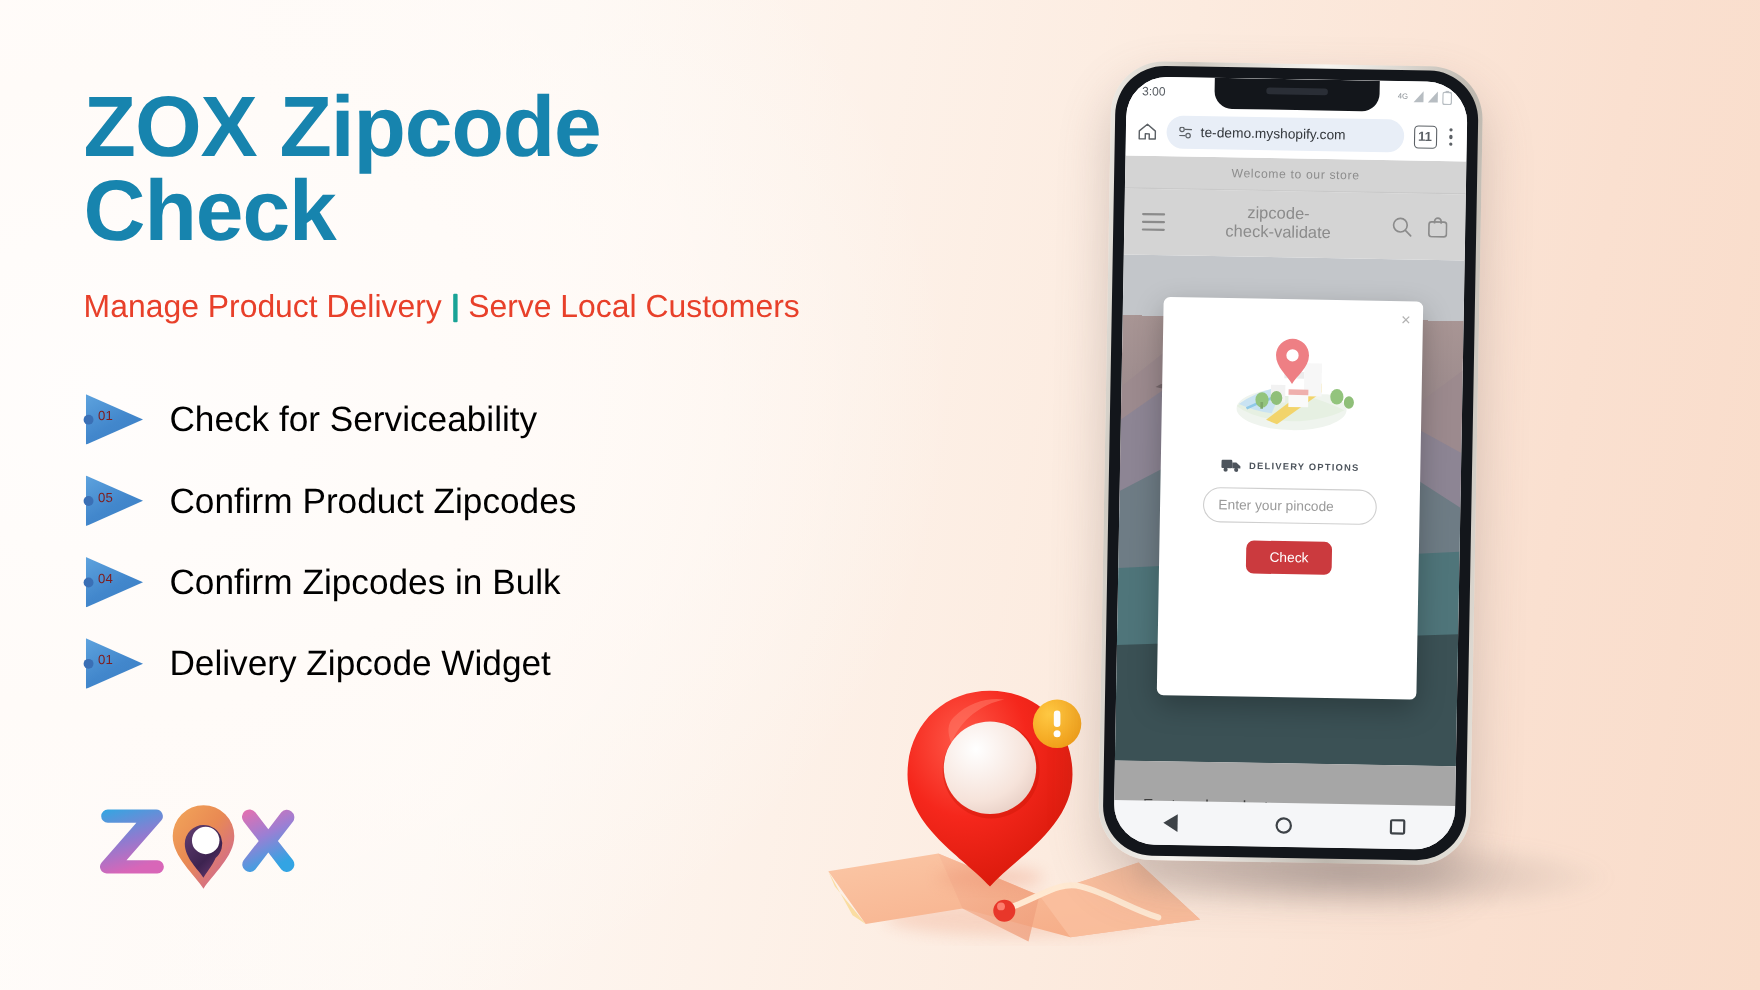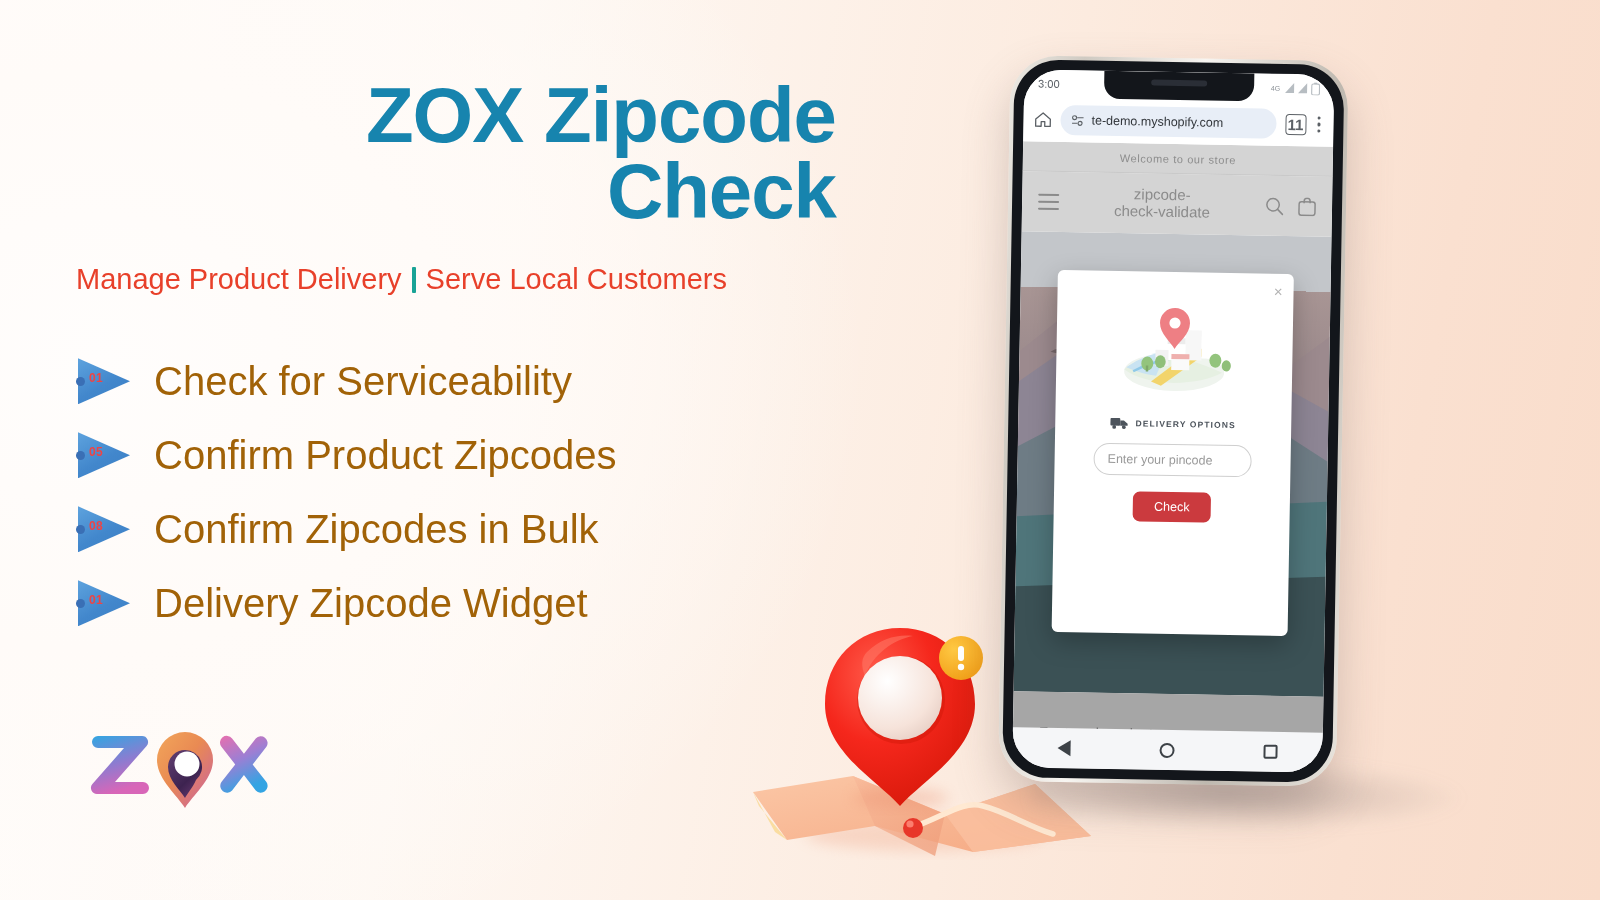--- a/index.html
+++ b/index.html
@@ -10,21 +10,21 @@
       radial-gradient(ellipse 1100px 900px at 6% 40%, #FFFDFC 0%, #FFFBF8 32%, rgba(255,249,244,0) 70%),
       linear-gradient(100deg, #FFFDFC 0%, #FEF8F3 30%, #FCEBDF 62%, #FAE0D0 85%, #F9DCCA 100%);
     position:relative;
   }
 
   
   .left { position:absolute; left:76px; top:78px; width:760px; }
 
   .hero-title {
     font-size:78px; font-weight:bold; line-height:0.97;
-    color:#1784AE; letter-spacing:-1px;text-align:right;
+    color:#1784AE; letter-spacing:-1px;
   }
   .hero-sub {
     margin-top:34px; font-size:29px; color:#E8402A;
     display:flex; align-items:center; gap:10px; white-space:nowrap;
   }
   .sep-bar { display:inline-block; width:4px; height:26px; background:#19A396; border-radius:1px; }
 
   .features { margin-top:62px; display:flex; flex-direction:column; gap:28px; }
   .feature { display:flex; align-items:center; gap:22px; }
   .marker { position:relative; width:56px; height:46px; flex:none; }
@@ -37,24 +37,24 @@
   .marker .tri.grad {
     border:0; width:52px; height:46px;
     background:linear-gradient(150deg,#5EA3DE 0%,#4287CC 55%,#3C7FC4 100%);
     clip-path:polygon(0 0, 100% 50%, 0 100%);
   }
   .marker .dot {
     position:absolute; left:0px; top:19px; width:9px; height:9px;
     border-radius:50%; background:#3A6FB5;
   }
   .marker .num {
-    position:absolute; left:13px; top:13px; color:#ef4444;
-    font-size:12px; font-weight:bold; letter-spacing:.3px;
-  }
-  .feature-label { font-size:40px; color:#a16207; }
+    position:absolute; left:13px; top:13px; color:#7f1d1d;
+    font-size:12px; font-weight:normal; letter-spacing:.3px;
+  }
+  .feature-label { font-size:32px; color:#000000; }
 
   
   .logo { position:absolute; left:86px; top:712px; width:190px; height:100px; }
 
   
   .pin-scene { position:absolute; left:735px; top:600px; width:370px; height:260px; }
 
   
   .phone-wrap {
     position:absolute; left:998px; top:58px; width:350px; height:760px;
@@ -104,21 +104,21 @@
     background:#ffffff; z-index:5;
   }
   .url-pill {
     flex:1; height:30px; border-radius:16px; background:#E8EEF7;
     display:flex; align-items:center; gap:7px; padding:0 11px;
     font-size:12.5px; color:#33373C; overflow:hidden; white-space:nowrap;
   }
   .tabcount {
     width:21px; height:21px; border:1.8px solid #5C6166; border-radius:4px;
     display:flex; align-items:center; justify-content:center;
-    font-size:15px; font-weight:bold; color:#5C6166; flex:none;
+    font-size:12px; font-weight:bold; color:#5C6166; flex:none;
   }
   .kebab { display:flex; flex-direction:column; gap:3px; flex:none; padding:0 2px; }
   .kebab i { width:3.5px; height:3.5px; border-radius:50%; background:#5C6166; display:block; }
 
   .announce {
     position:absolute; left:0; top:72px; width:100%; height:30px;
     display:flex; align-items:center; justify-content:center;
     font-size:11px; color:#8D8D8D; letter-spacing:.6px;
     background:#D4D4D4; border-bottom:1px solid #C9C9C9; z-index:4;
   }
@@ -215,21 +215,21 @@
         <span class="dot"></span>
         <span class="num">05</span>
       </span>
       <span class="feature-label">Confirm Product Zipcodes</span>
     </div>
 
     <div class="feature">
       <span class="marker">
         <span class="tri grad"></span>
         <span class="dot"></span>
-        <span class="num">08</span>
+        <span class="num">04</span>
       </span>
       <span class="feature-label">Confirm Zipcodes in Bulk</span>
     </div>
 
     <div class="feature">
       <span class="marker">
         <span class="tri grad"></span>
         <span class="dot"></span>
         <span class="num">01</span>
       </span>

